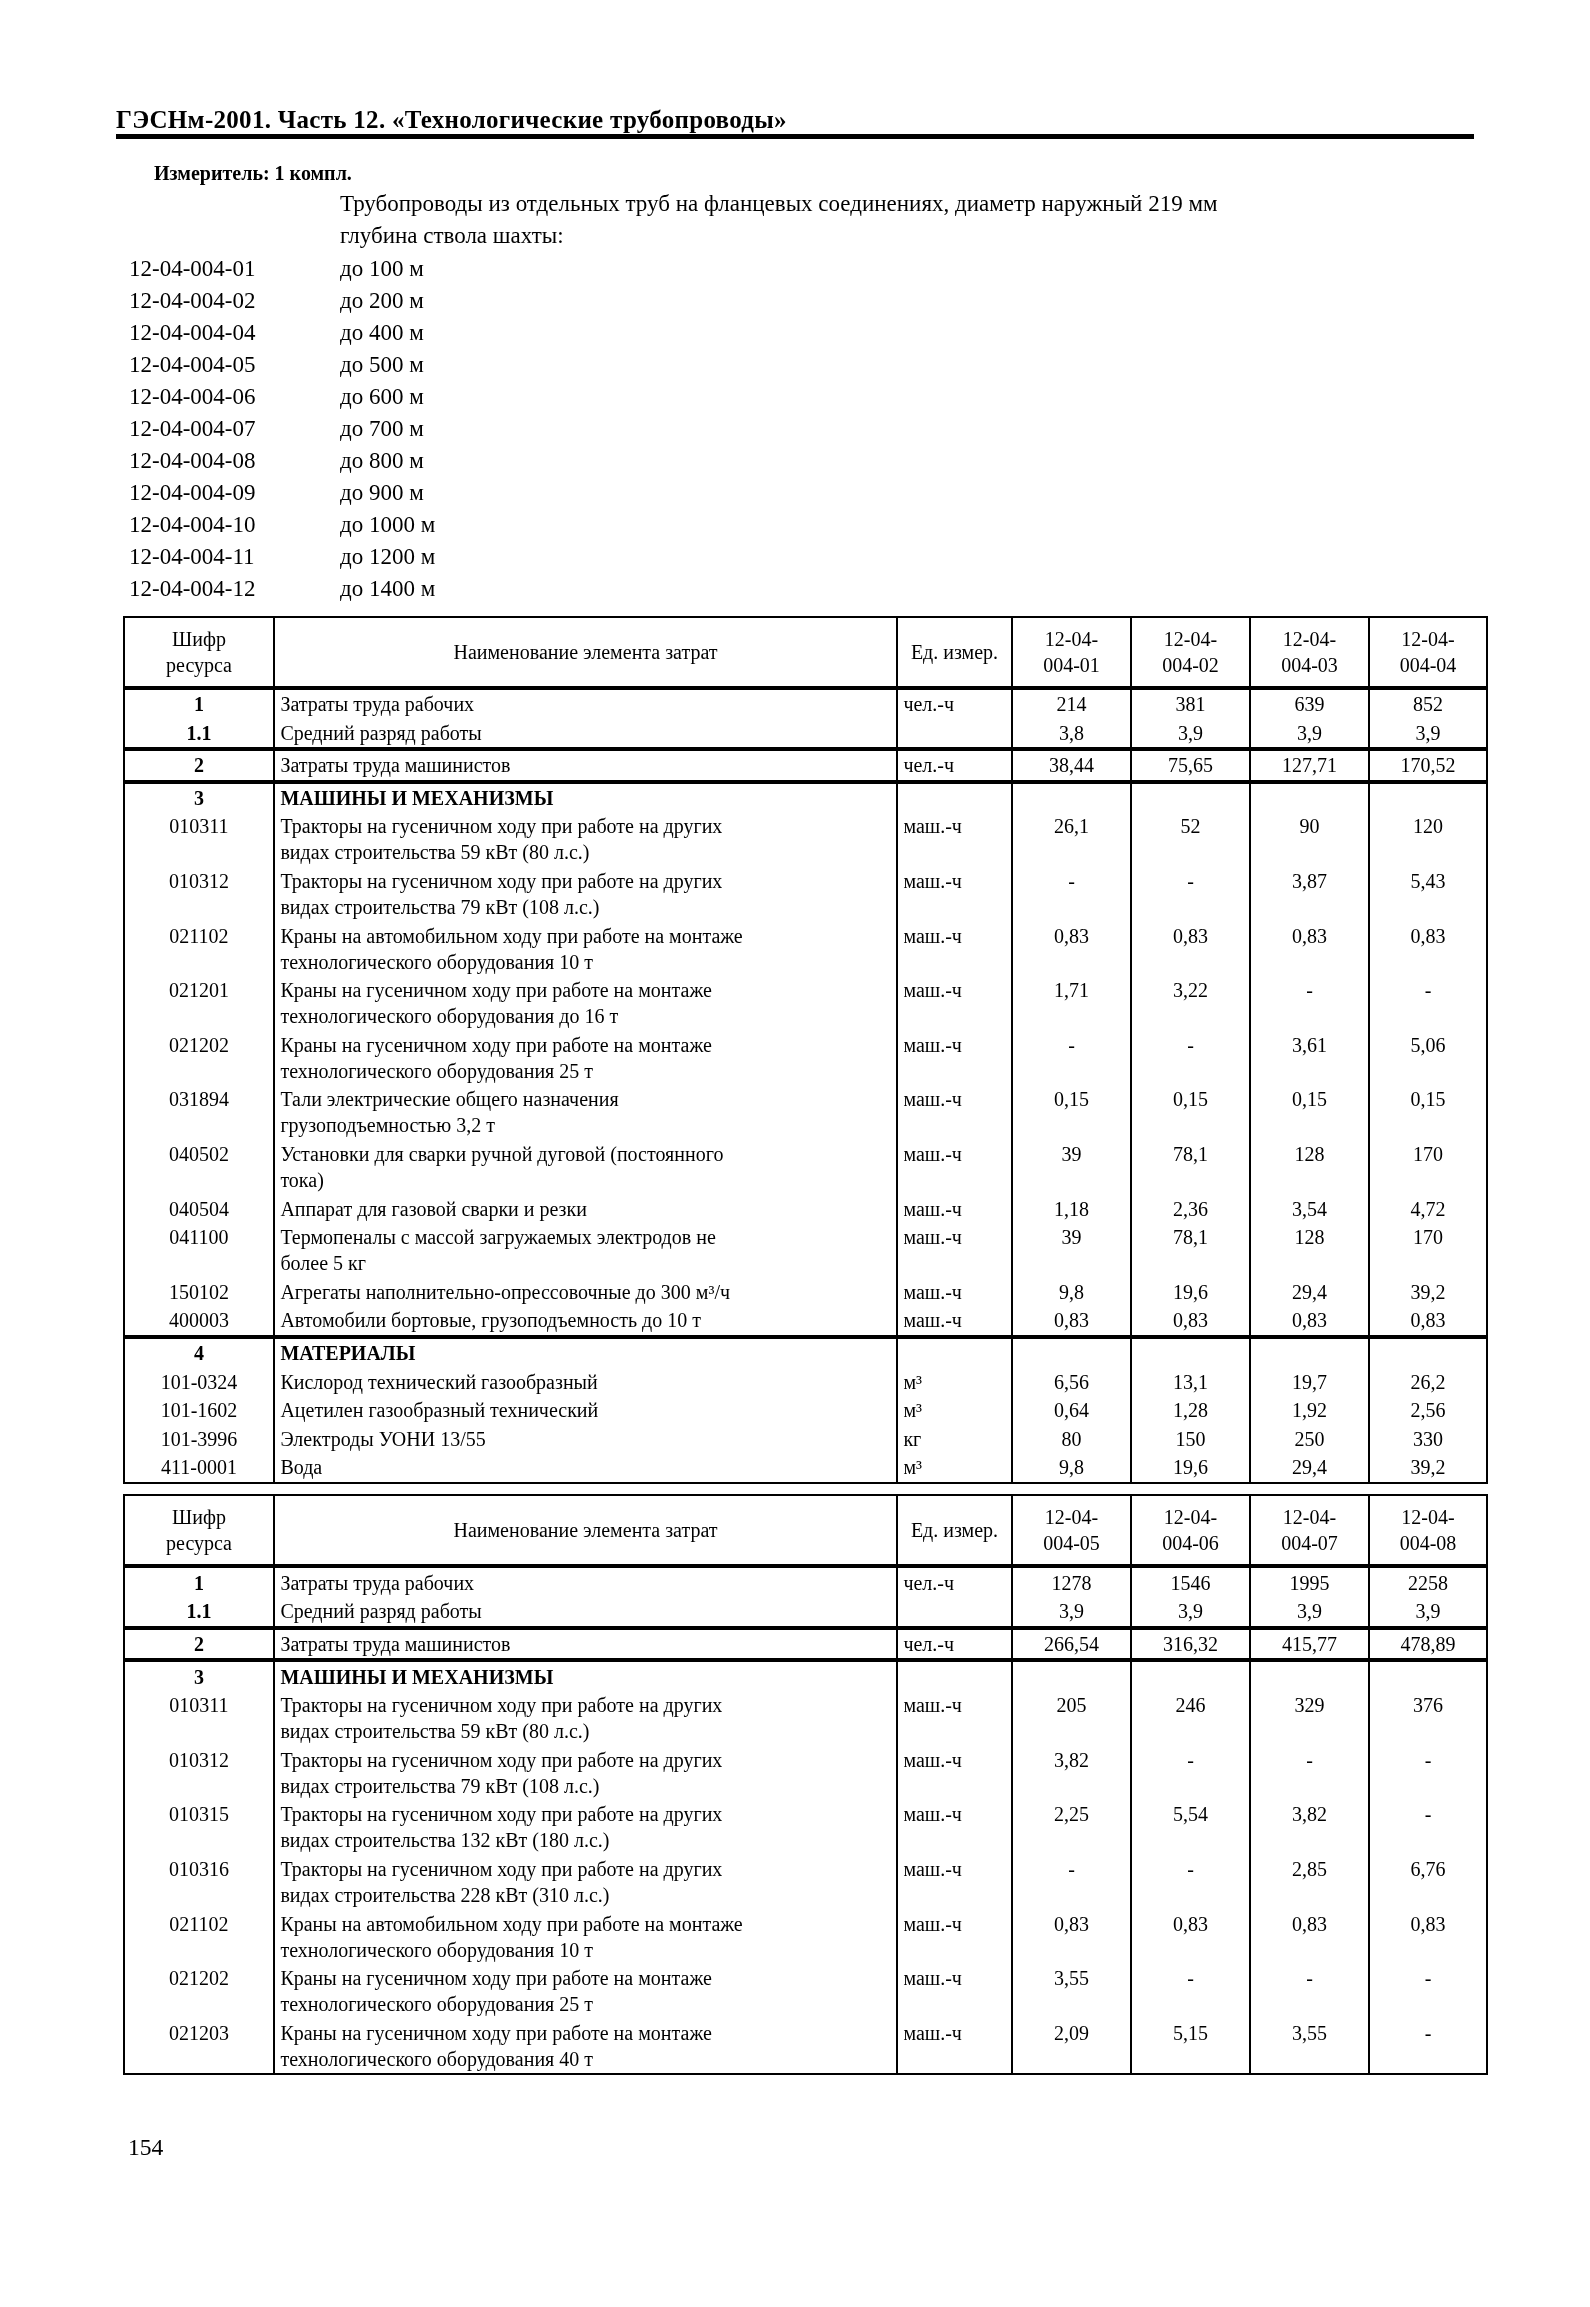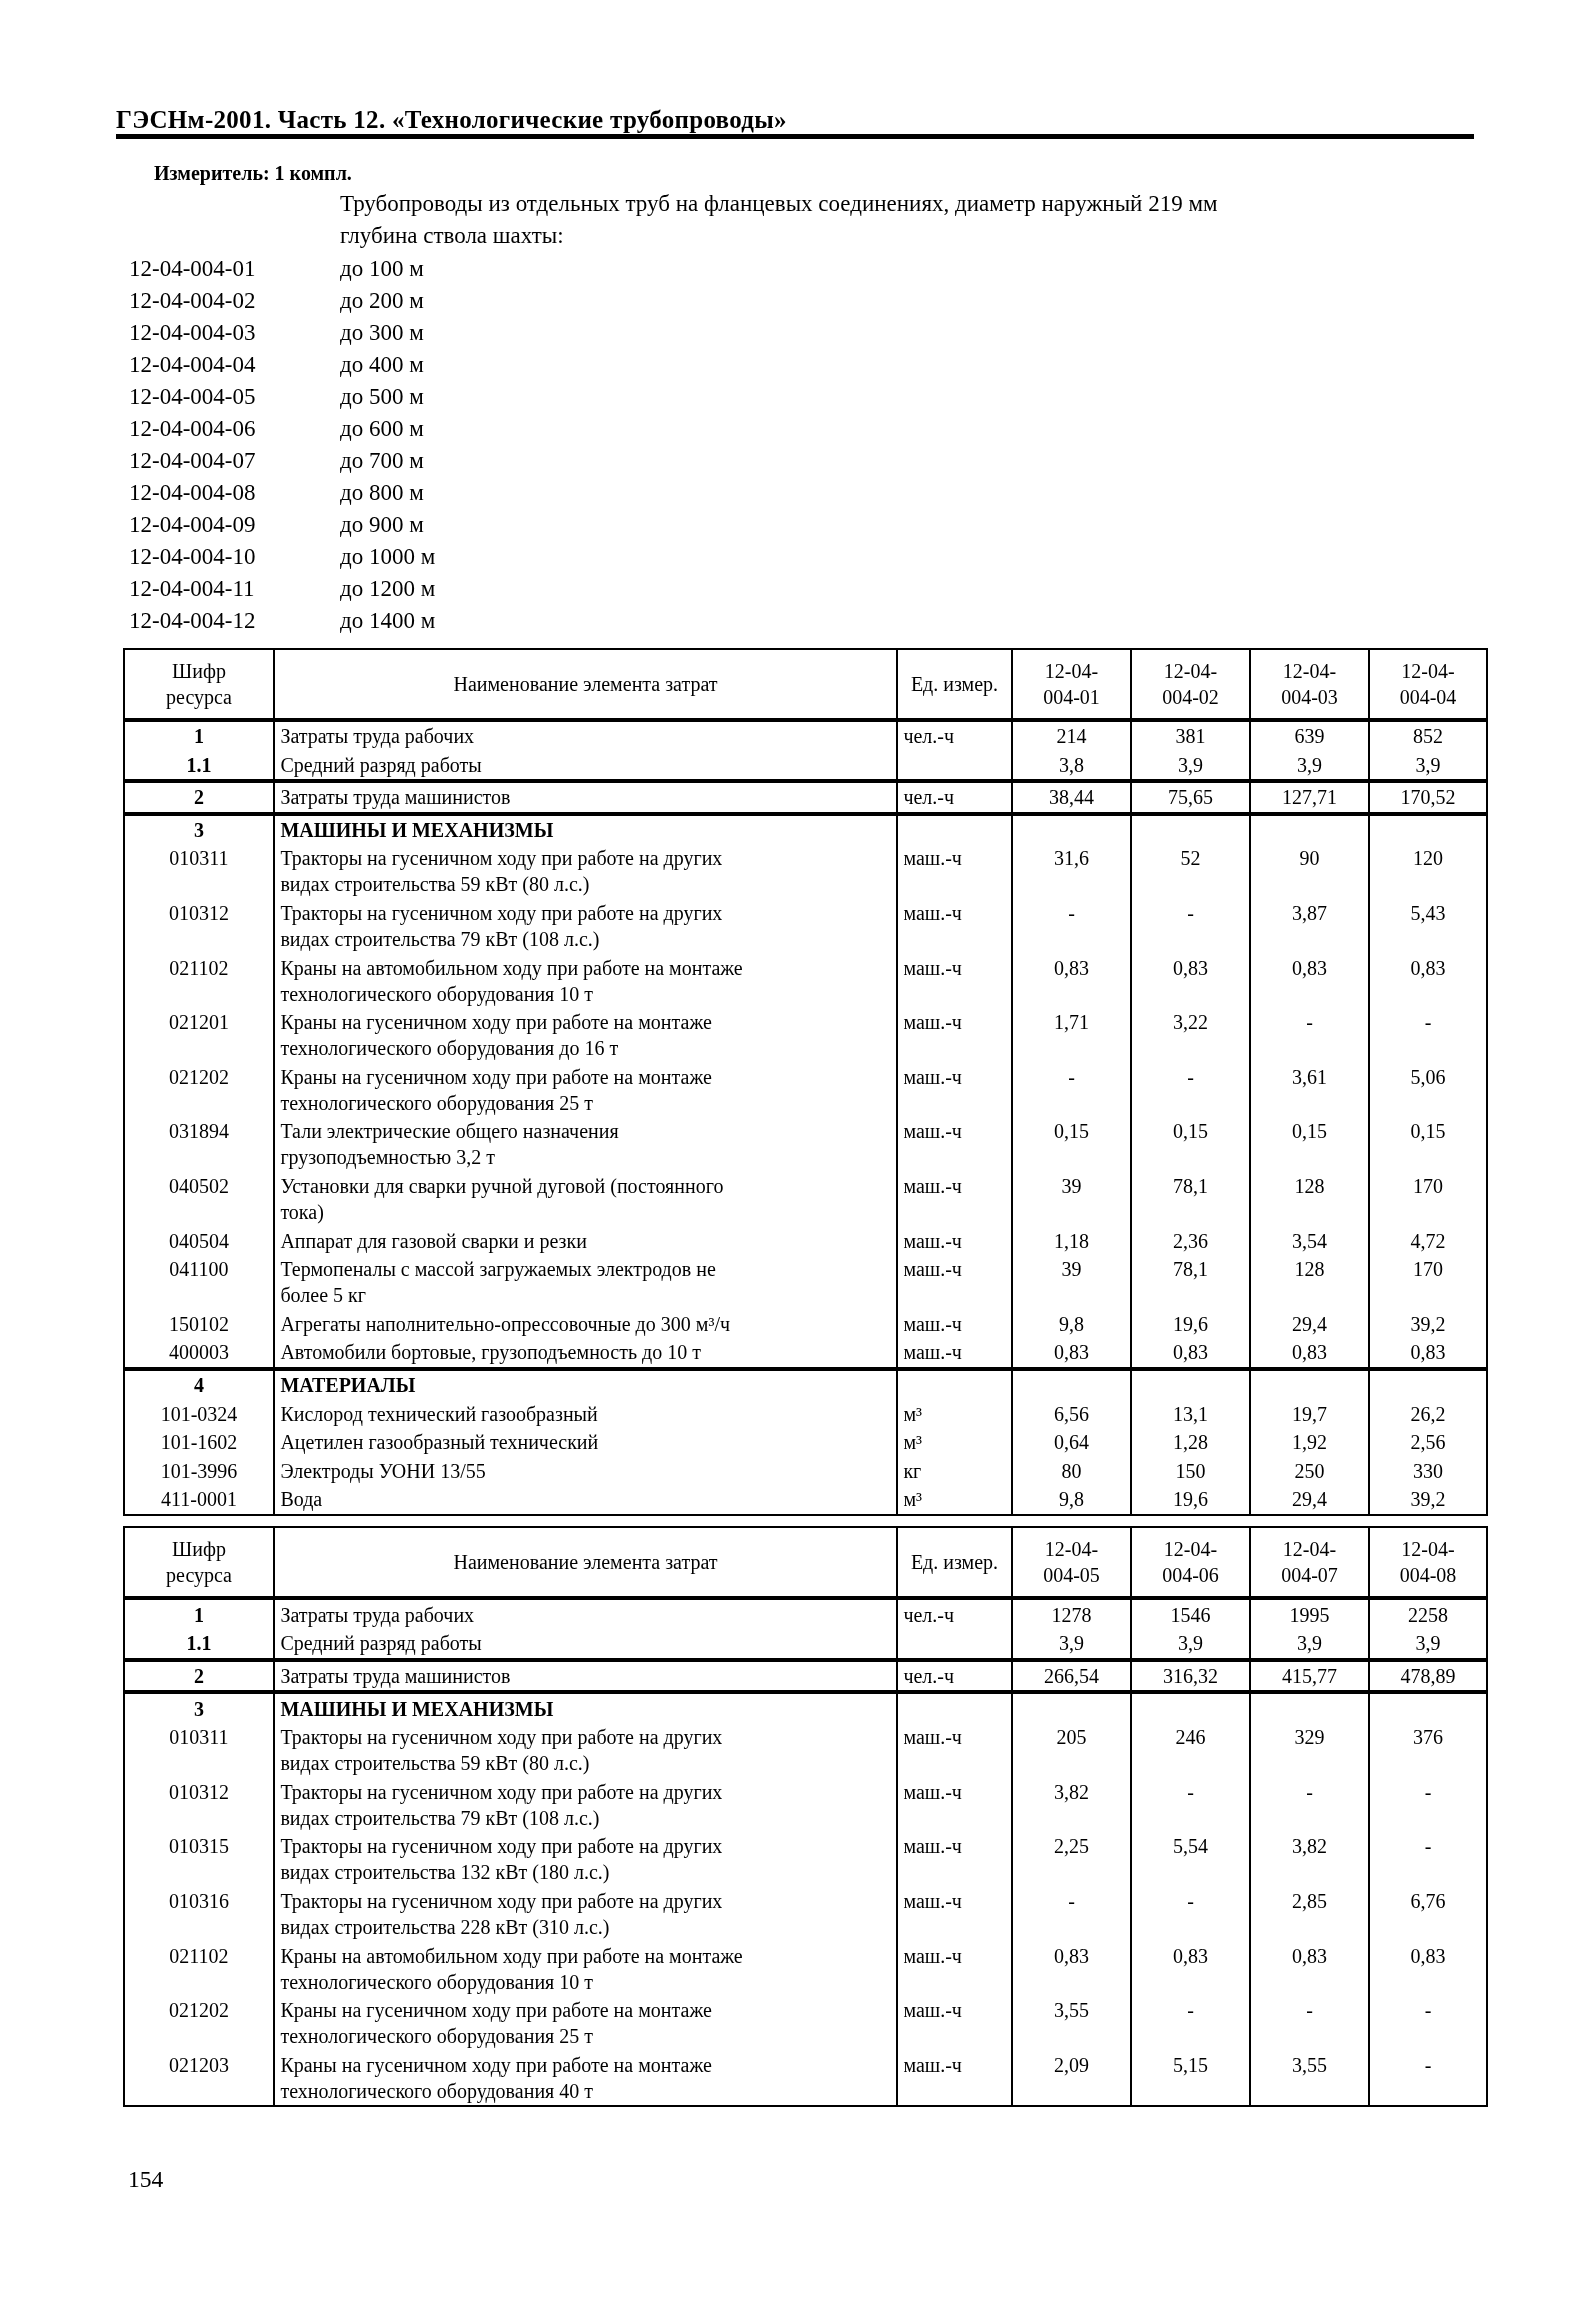--- a/index.html
+++ b/index.html
@@ -42,21 +42,20 @@
 <div class="measure">Измеритель: 1 компл.</div>
 
 <div class="intro">
   <div>Трубопроводы из отдельных труб на фланцевых соединениях, диаметр наружный 219 мм</div>
   <div>глубина ствола шахты:</div>
 </div>
 
 <div class="codes">
     <div class="code-row"><span class="code">12-04-004-01</span><span>до 100 м</span></div>
     <div class="code-row"><span class="code">12-04-004-02</span><span>до 200 м</span></div>
-    <div class="code-row"><span class="code">12-04-004-03</span><span>до 300 м</span></div>
     <div class="code-row"><span class="code">12-04-004-04</span><span>до 400 м</span></div>
     <div class="code-row"><span class="code">12-04-004-05</span><span>до 500 м</span></div>
     <div class="code-row"><span class="code">12-04-004-06</span><span>до 600 м</span></div>
     <div class="code-row"><span class="code">12-04-004-07</span><span>до 700 м</span></div>
     <div class="code-row"><span class="code">12-04-004-08</span><span>до 800 м</span></div>
     <div class="code-row"><span class="code">12-04-004-09</span><span>до 900 м</span></div>
     <div class="code-row"><span class="code">12-04-004-10</span><span>до 1000 м</span></div>
     <div class="code-row"><span class="code">12-04-004-11</span><span>до 1200 м</span></div>
     <div class="code-row"><span class="code">12-04-004-12</span><span>до 1400 м</span></div>
   </div>
@@ -121,21 +120,21 @@
           <td class="td-unit"></td>
           <td class="td-val"></td>
           <td class="td-val"></td>
           <td class="td-val"></td>
           <td class="td-val"></td>
         </tr>
         <tr>
           <td class="td-code">010311</td>
           <td class="td-name">Тракторы на гусеничном ходу при работе на других<br>видах строительства 59 кВт (80 л.с.)</td>
           <td class="td-unit">маш.-ч</td>
-          <td class="td-val">31,6</td>
+          <td class="td-val">26,1</td>
           <td class="td-val">52</td>
           <td class="td-val">90</td>
           <td class="td-val">120</td>
         </tr>
         <tr>
           <td class="td-code">010312</td>
           <td class="td-name">Тракторы на гусеничном ходу при работе на других<br>видах строительства 79 кВт (108 л.с.)</td>
           <td class="td-unit">маш.-ч</td>
           <td class="td-val">-</td>
           <td class="td-val">-</td>

